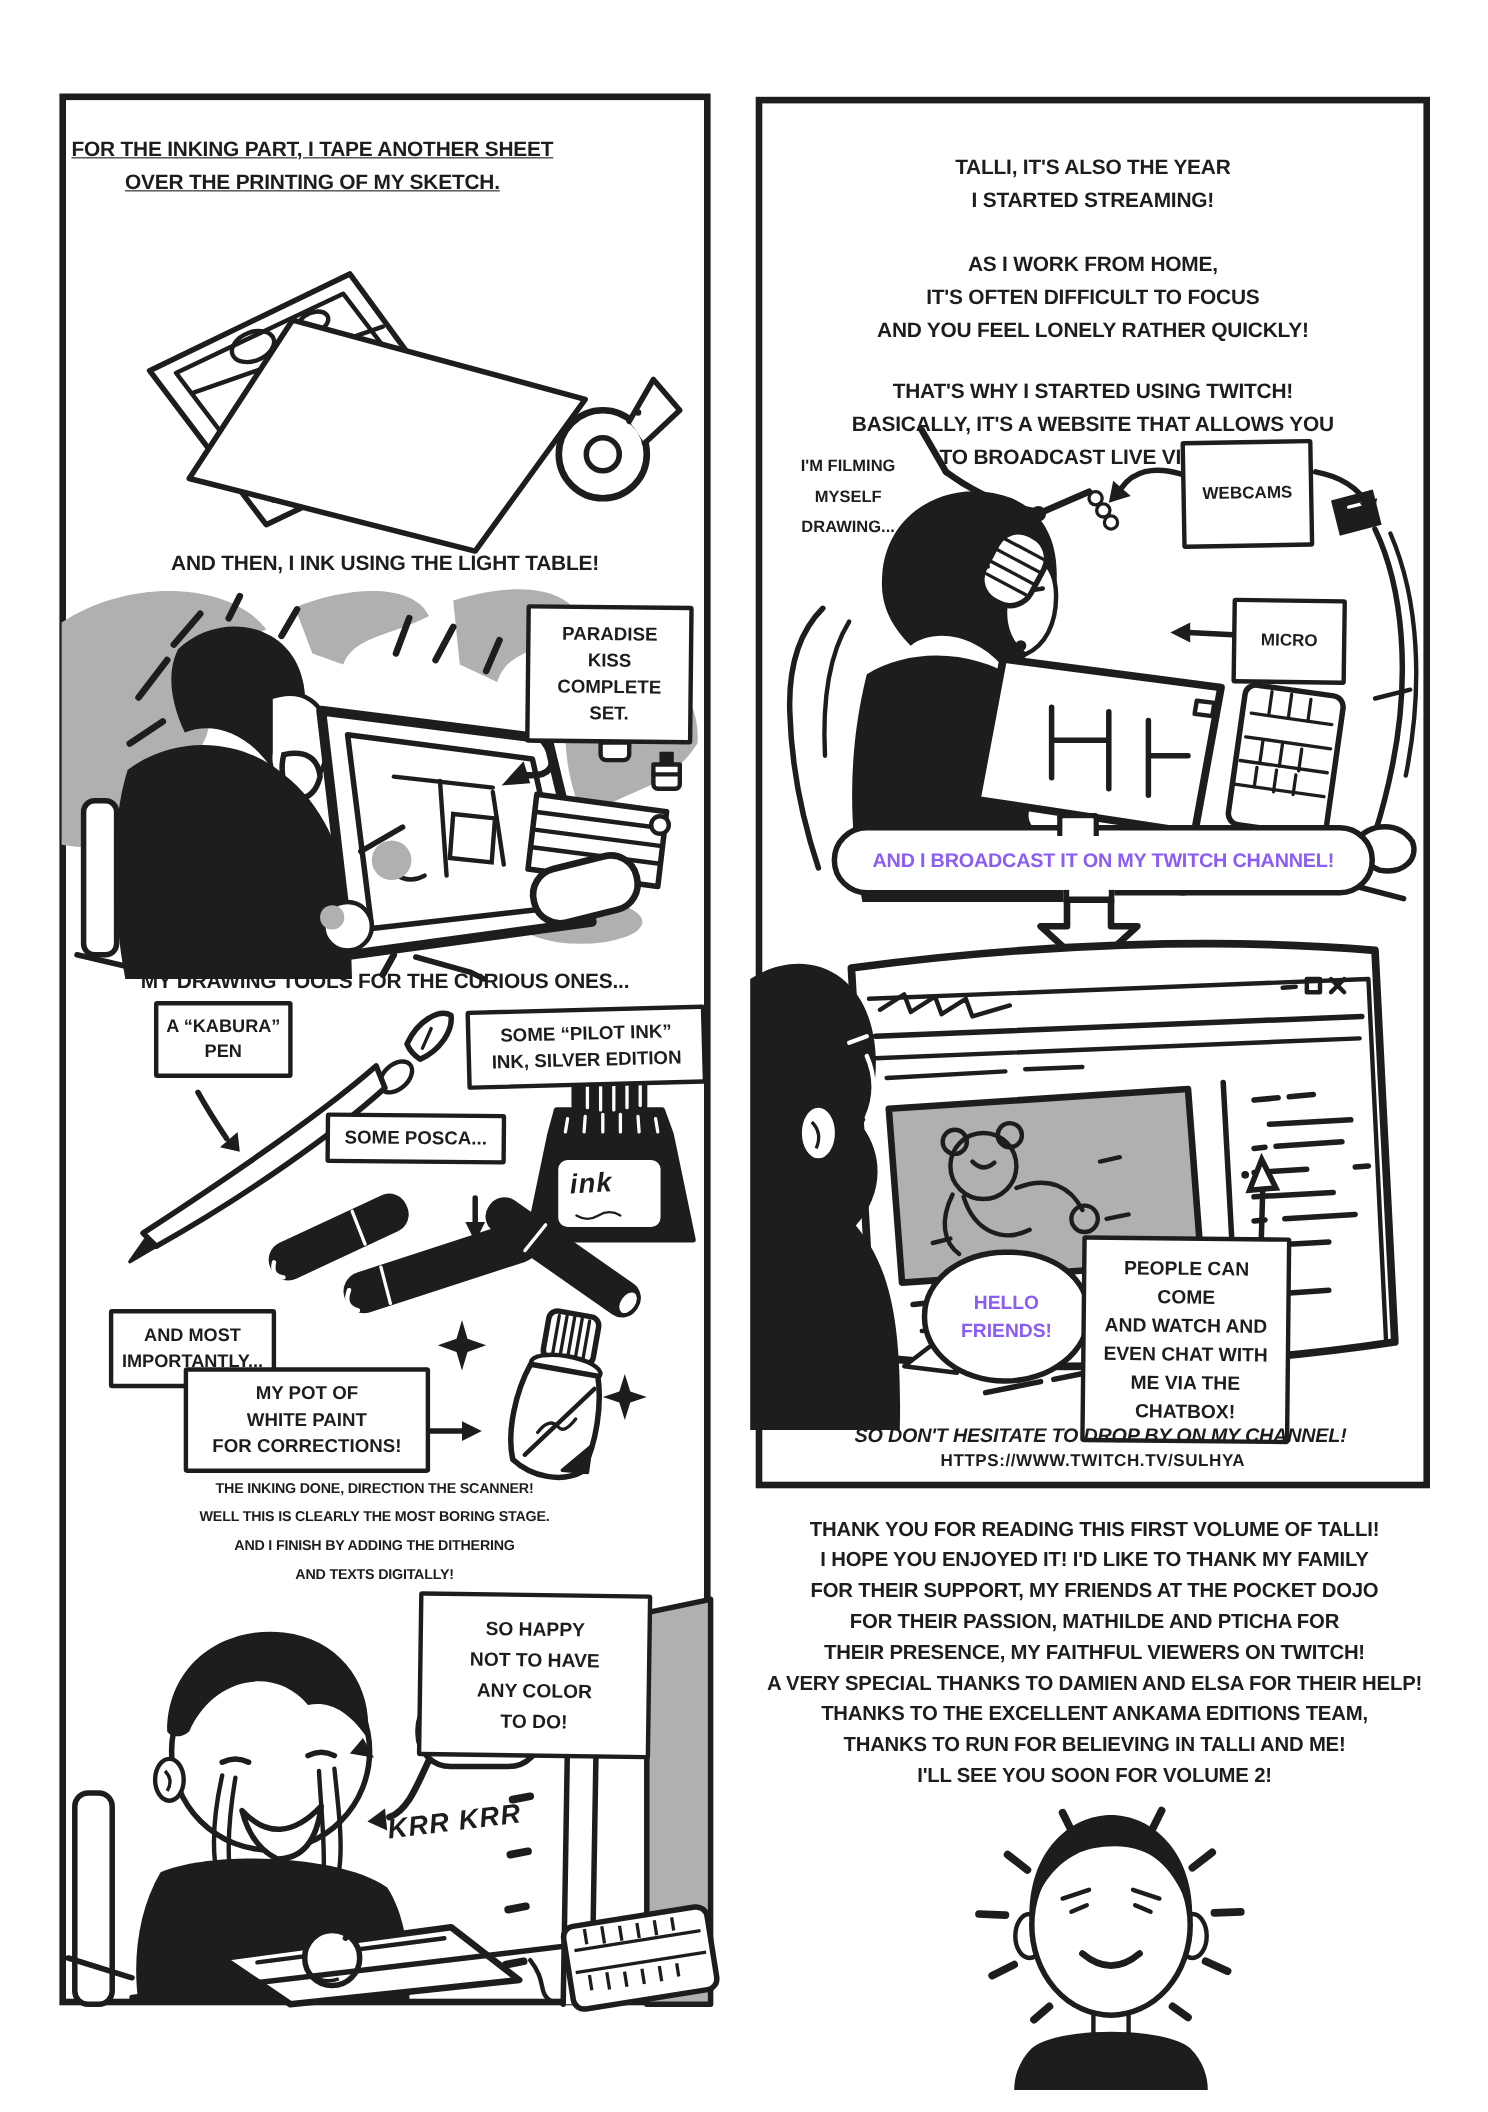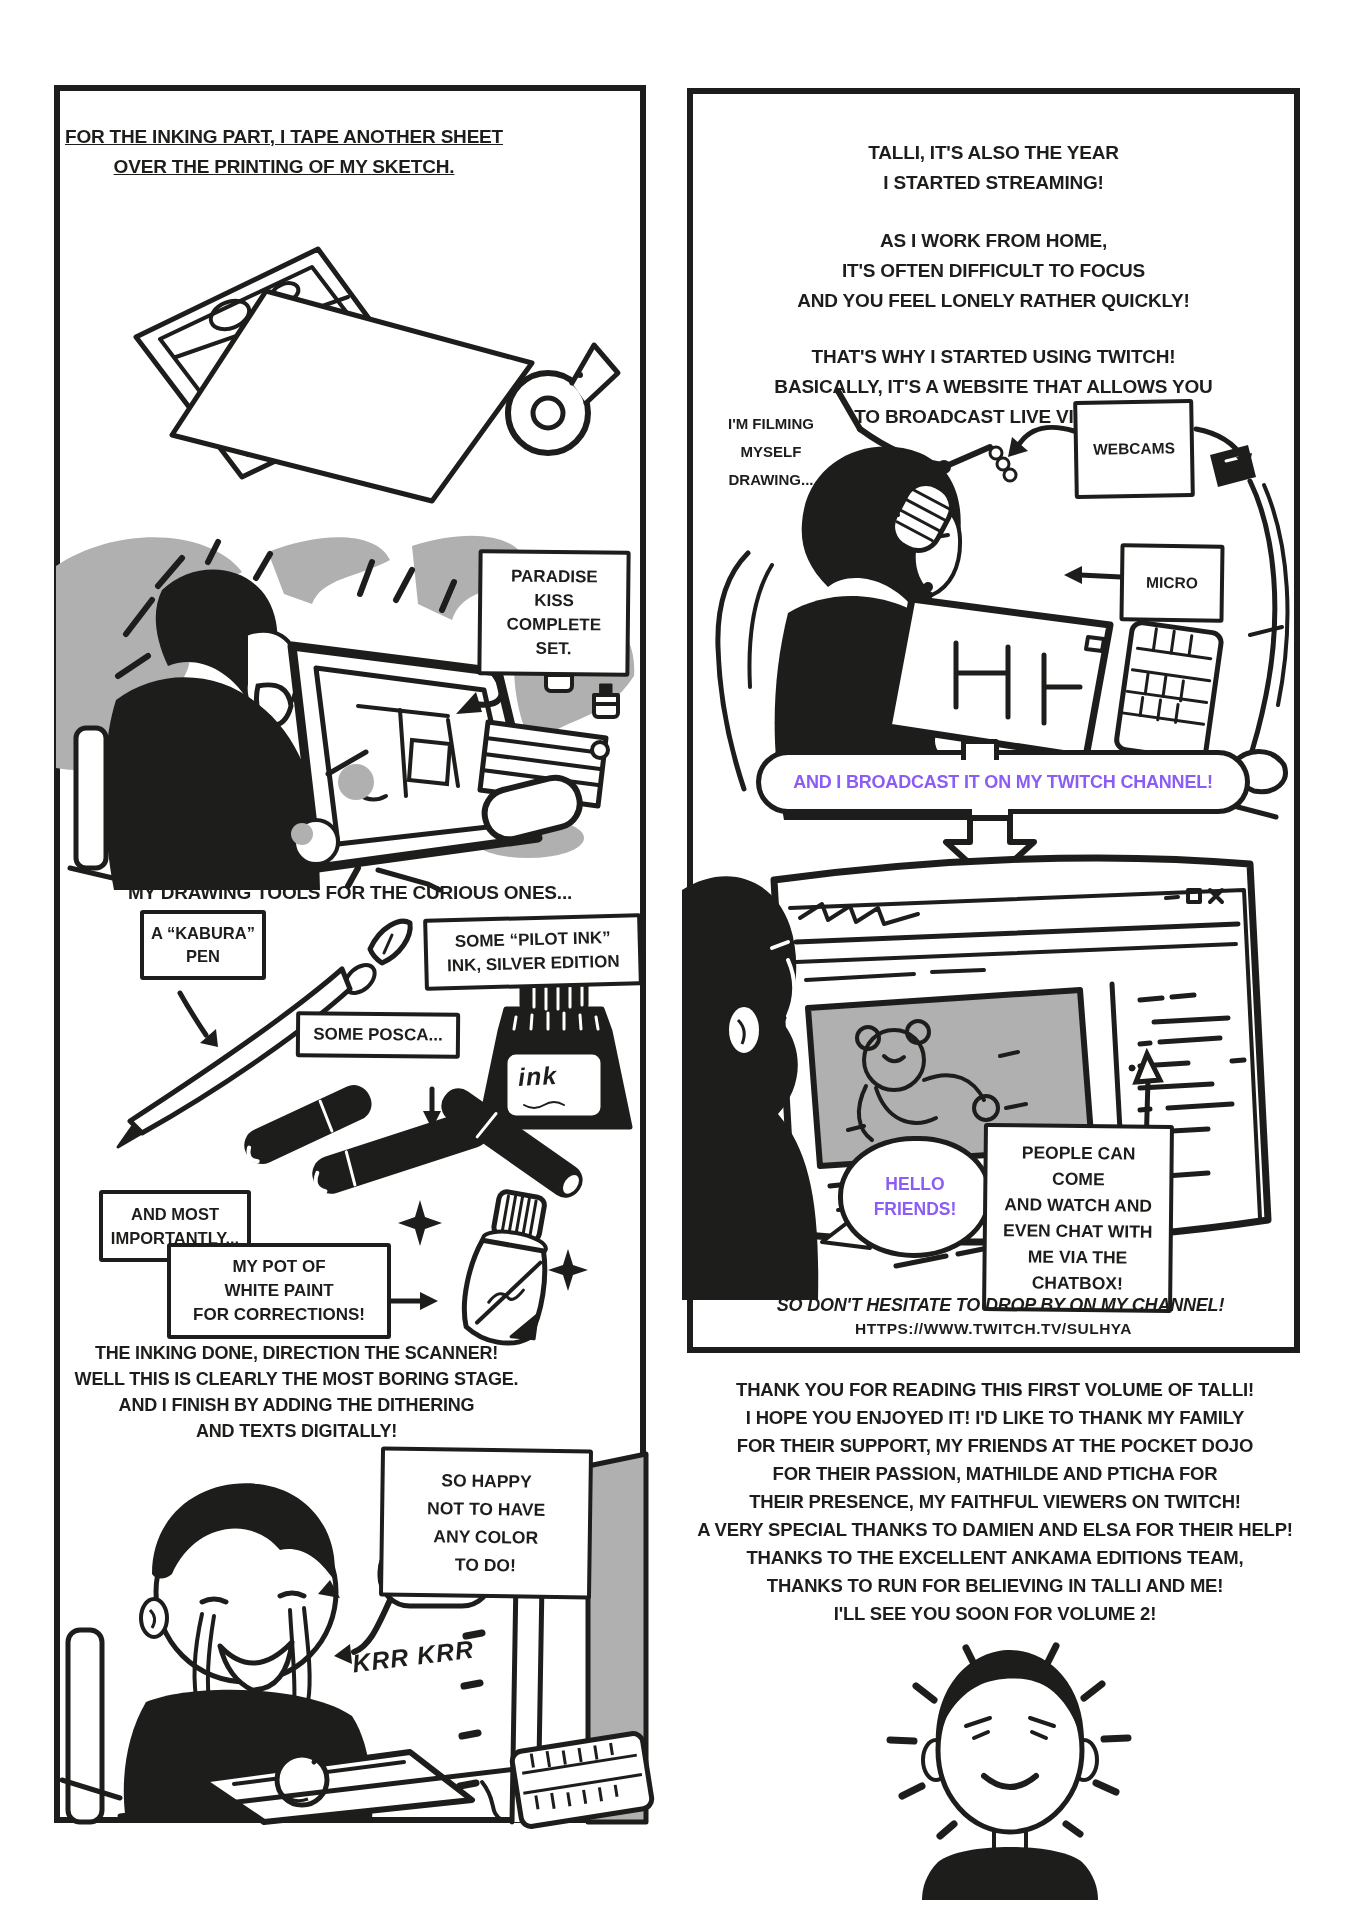--- a/index.html
+++ b/index.html
@@ -52,20 +52,21 @@
       <path d="M186,86 L452,158 L352,296 L92,230 Z" fill="#fff"></path>
       <g>
         <circle cx="468" cy="208" r="40" fill="#fff" stroke-width="6"></circle>
         <circle cx="468" cy="208" r="15" stroke-width="5"></circle>
         <path d="M492,178 L514,140 L538,168 L506,198" fill="#fff" stroke-width="5"></path>
         <circle cx="500" cy="170" r="3" fill="#1d1d1b" stroke="none"></circle>
       </g>
     </g>
   </svg>
 
+  <div class="txt caption" style="left:54px;top:498px;width:592px;">AND THEN, I INK USING THE LIGHT TABLE!</div>
 
   <svg style="left:60px;top:538px;" width="580" height="352" viewBox="0 0 580 352">
     <g fill="#b0b0b0" stroke="none">
       <path d="M-4,28 C60,-14 150,-8 182,34 C150,52 122,56 112,88 C146,112 128,154 86,166 C108,204 66,242 -4,230 Z"></path>
       <path d="M208,14 C258,-6 316,-8 330,22 C296,40 262,40 252,66 L224,56 Z"></path>
       <path d="M352,8 C414,-12 466,-2 468,32 C430,56 402,52 392,82 L358,66 Z"></path>
       <path d="M468,66 C540,58 578,88 574,138 C544,184 506,178 472,208 C452,168 446,108 468,66 Z"></path>
       <ellipse cx="468" cy="300" rx="56" ry="20"></ellipse>
     </g>
     <g stroke="#1d1d1b" fill="none" stroke-width="6" stroke-linecap="round" stroke-linejoin="round">
@@ -189,21 +190,21 @@
   <div class="note" style="left:424px;top:916px;width:218px;transform:rotate(-1.5deg);">SOME “PILOT INK”
 INK, SILVER EDITION</div>
   <div class="note" style="left:296px;top:1012px;width:164px;height:46px;transform:rotate(.5deg);">SOME POSCA...</div>
   <div class="note" style="left:99px;top:1190px;width:152px;font-size:16.5px;">AND MOST
 IMPORTANTLY...</div>
   <div class="note" style="left:167px;top:1243px;width:224px;">MY POT OF
 WHITE PAINT
 FOR CORRECTIONS!</div>
   <div class="inklabel" style="left:518px;top:1062px;">ink</div>
 
-  <div class="txt caption" style="left:54px;top:1340px;width:485px;font-size:18px;line-height:26px;">THE INKING DONE, DIRECTION THE SCANNER!
+  <div class="txt caption" style="left:54px;top:1340px;width:485px;font-size:13px;line-height:26px;padding-left:44px;">THE INKING DONE, DIRECTION THE SCANNER!
 WELL THIS IS CLEARLY THE MOST BORING STAGE.
 AND I FINISH BY ADDING THE DITHERING
 AND TEXTS DIGITALLY!</div>
 
   <svg style="left:54px;top:1450px;" width="592" height="372" viewBox="0 0 592 372">
     <rect x="326" y="92" width="112" height="64" rx="30" fill="#fff" stroke="#1d1d1b" stroke-width="5"></rect>
     <path d="M534,16 L592,4 L592,372 L534,372 Z" fill="#b0b0b0" stroke="#1d1d1b" stroke-width="5" stroke-linejoin="round"></path>
     <rect x="456" y="126" width="54" height="246" fill="#fff"></rect>
     <g stroke="#1d1d1b" stroke-width="5" stroke-linecap="round" fill="none">
       <path d="M462,128 L458,372"></path>

